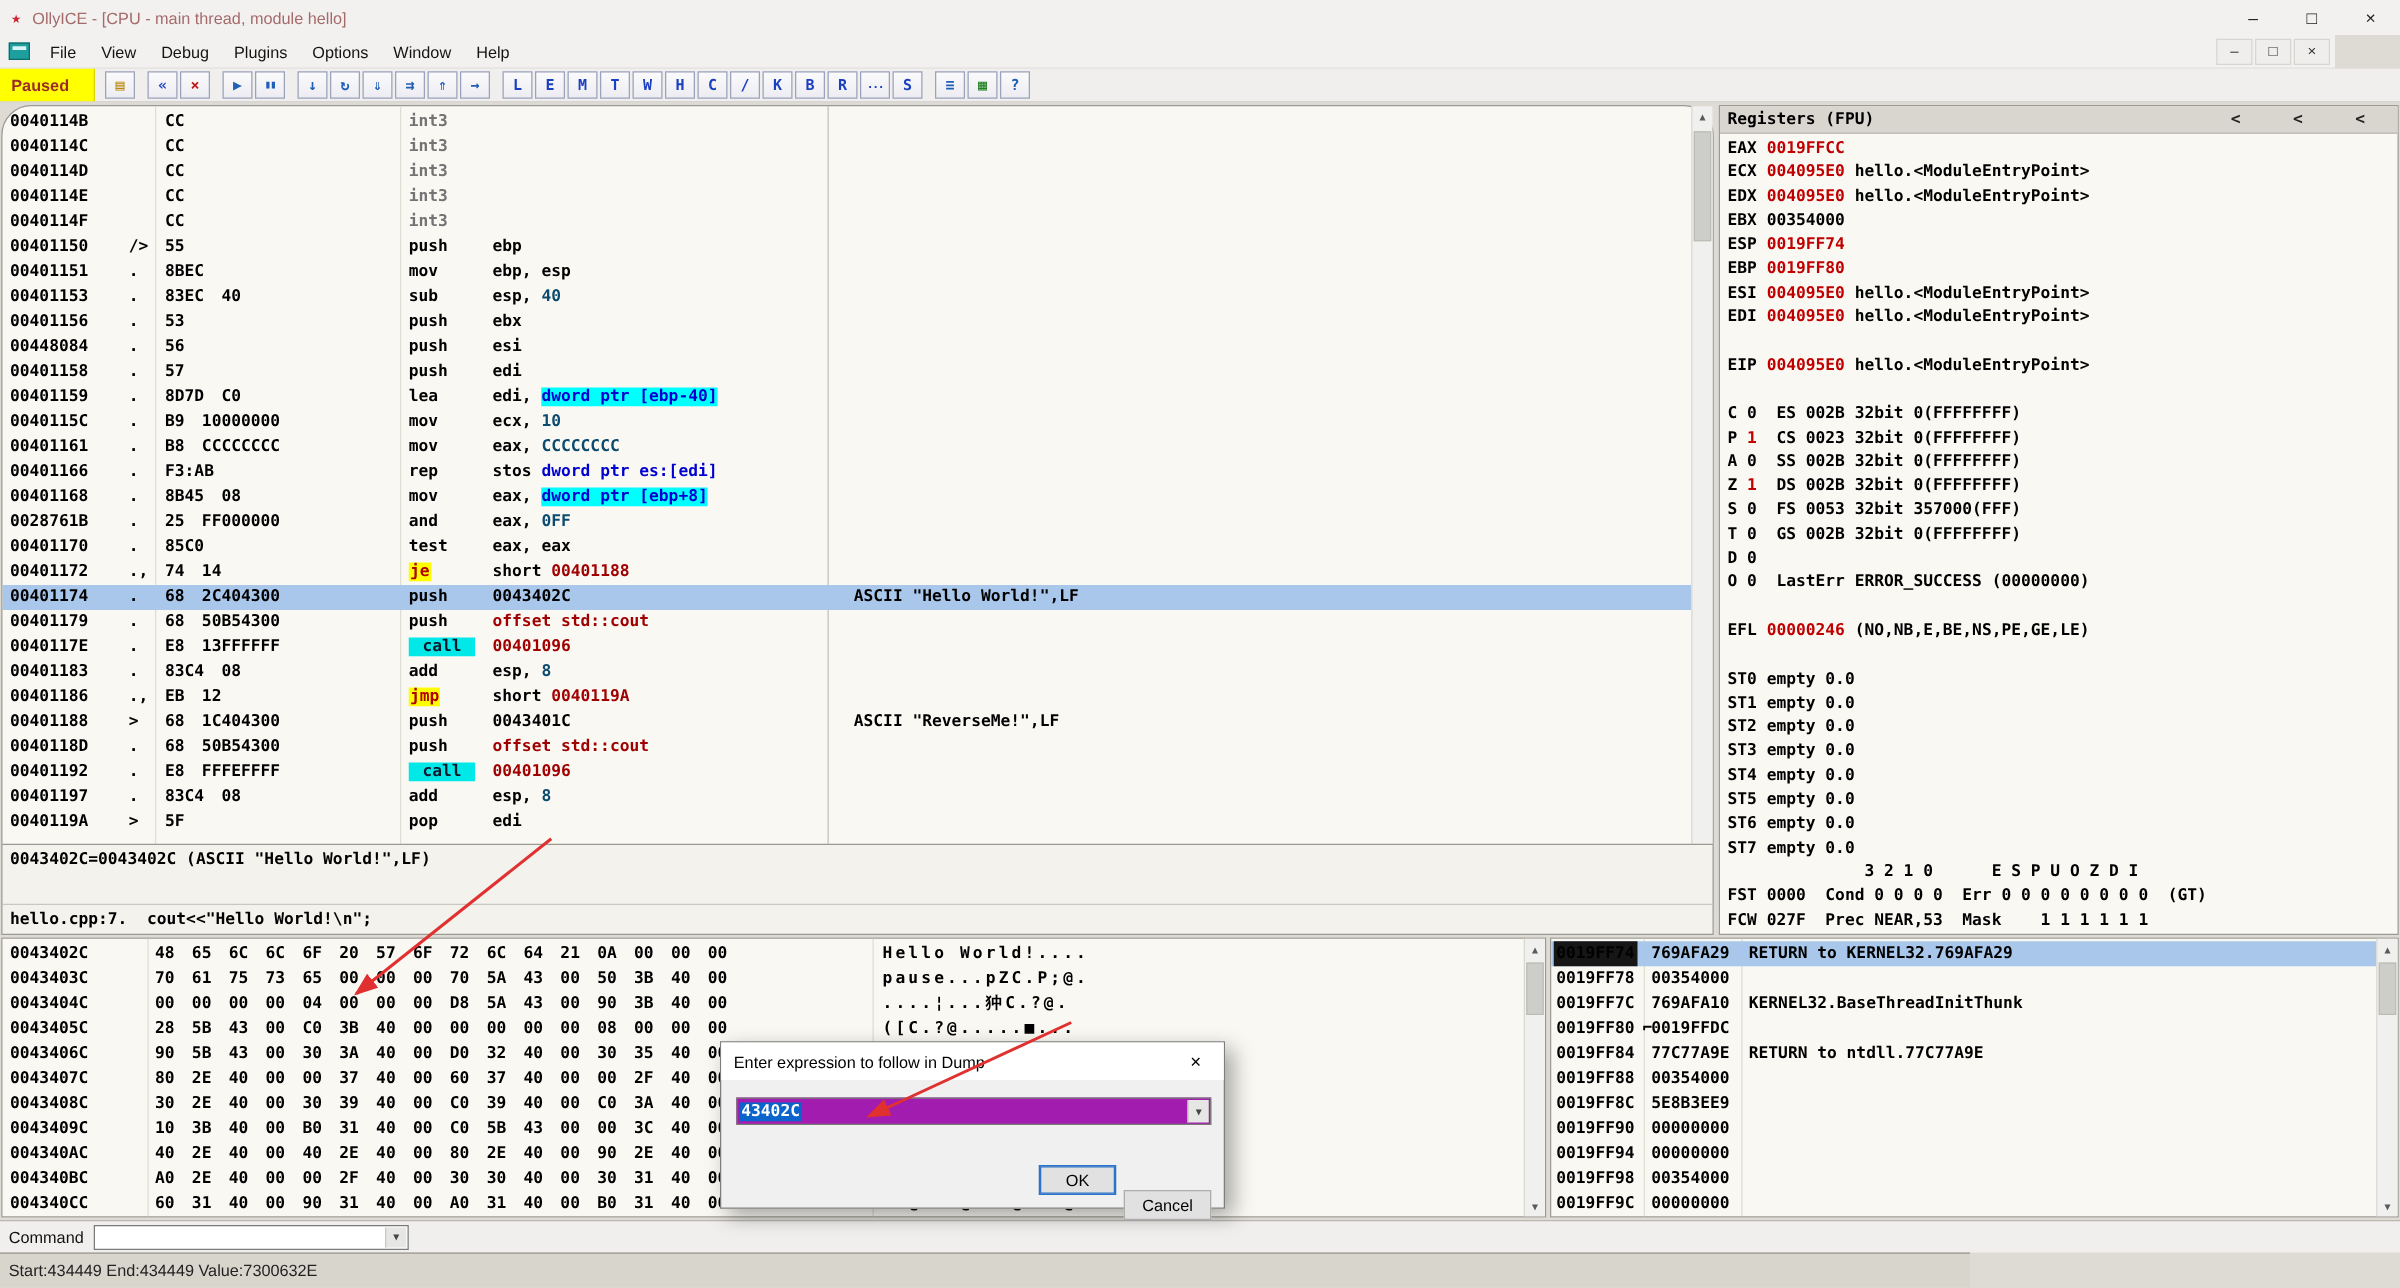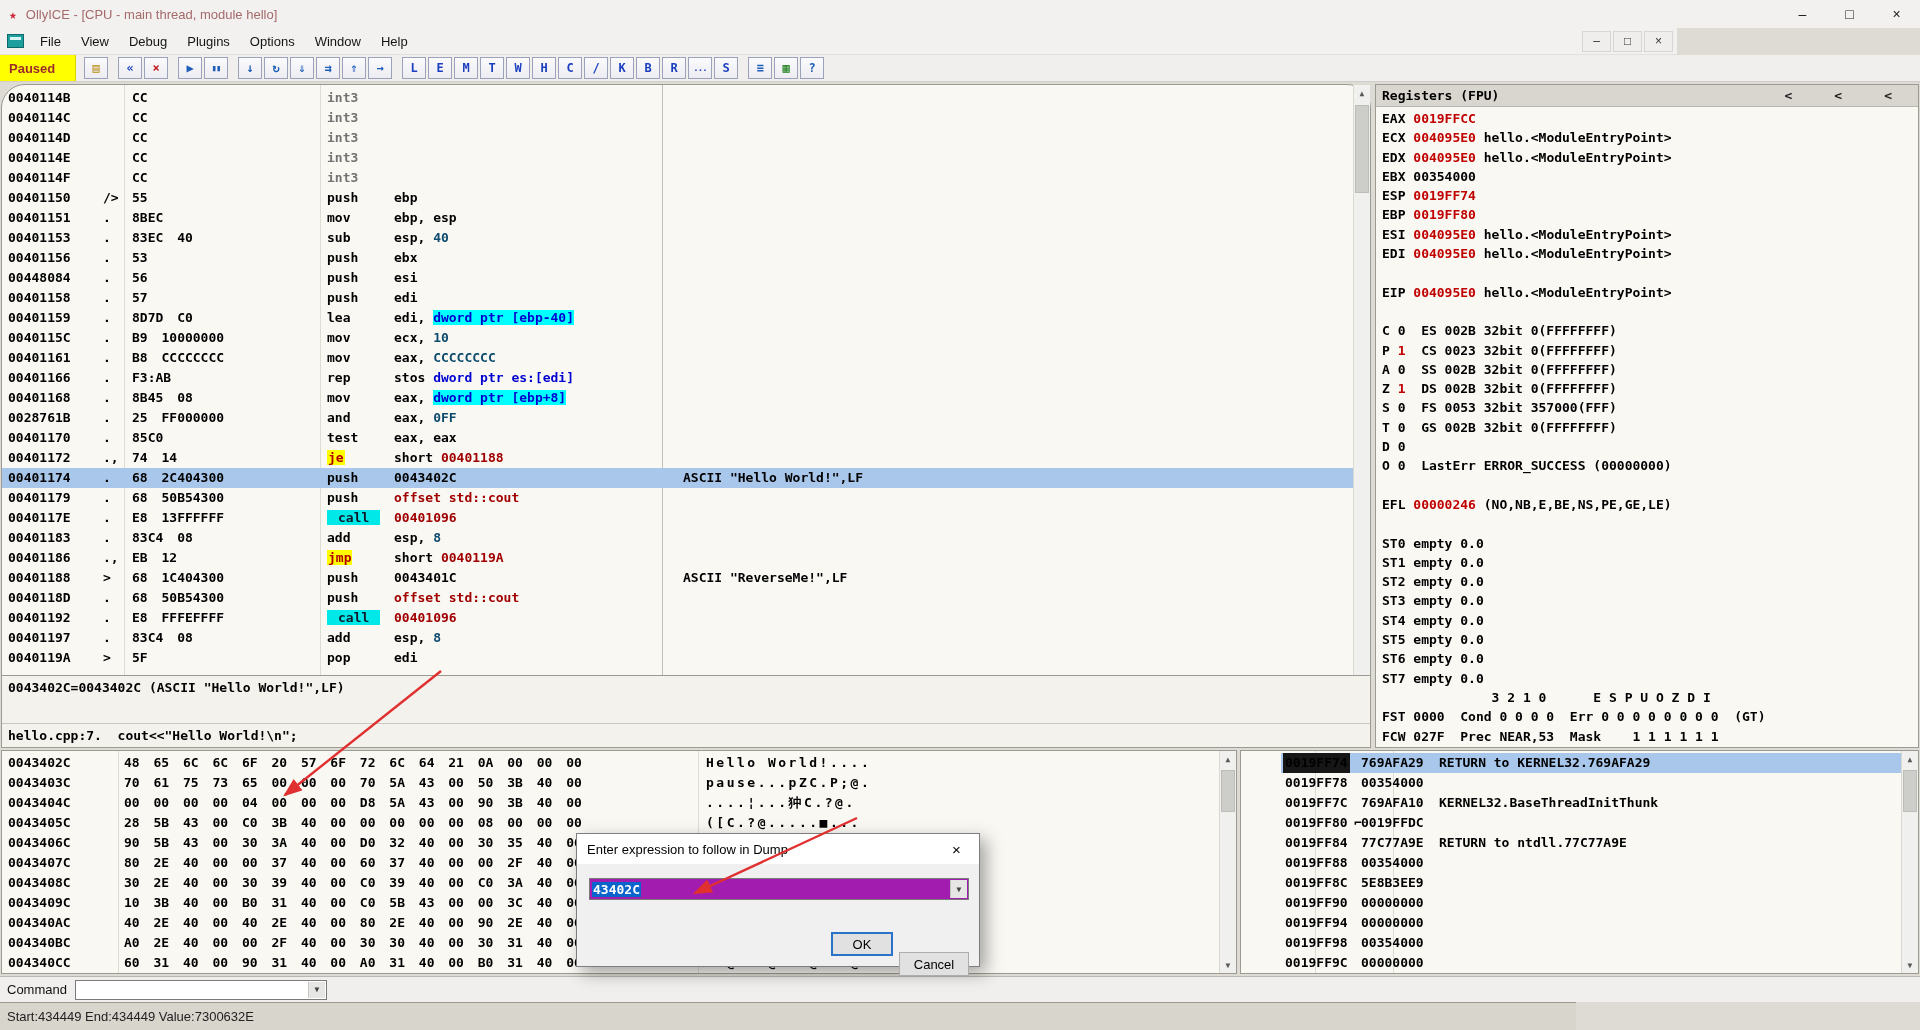--- a/index.html
+++ b/index.html
@@ -7,21 +7,21 @@
   body{position:relative;overflow:hidden;background:#dedbd4;font-family:"DejaVu Sans Mono",monospace;}
   #app{position:absolute;inset:0;}
 
   
   .titlebar{position:absolute;left:0;top:0;width:1920px;height:28px;background:#f2f1f0;display:flex;align-items:center;}
   .title-icon{margin-left:9px;color:#cc2233;font-size:13px;line-height:1;}
   .title-text{margin-left:9px;font-family:"Liberation Sans",sans-serif;font-size:13px;color:#a56a6a;}
   .win-controls{margin-left:auto;display:flex;height:100%;}
   .win-btn{width:47px;height:100%;display:flex;align-items:center;justify-content:center;font-family:"Liberation Sans",sans-serif;font-size:14px;color:#222;}
 
-  .menubar{position:absolute;left:0;top:28px;width:1677px;height:27px;background:#f2f1f0;display:flex;align-items:center;border-bottom:1px solid #e2e0dd;}
+  .menubar{position:absolute;left:0;top:28px;width:1868px;height:27px;background:#f2f1f0;display:flex;align-items:center;border-bottom:1px solid #e2e0dd;}
   .child-icon{width:17px;height:14px;margin-left:7px;background:#1f9e9e;border:1px solid #0c6a6a;position:relative;}
   .child-icon::after{content:"";position:absolute;left:2px;top:2px;right:2px;height:3px;background:#d8f4f4;}
   #menu-items{display:flex;height:100%;margin-left:6px;}
   .menu-item{padding:0 10px;font-family:"Liberation Sans",sans-serif;font-size:13px;color:#141414;height:100%;display:flex;align-items:center;}
   .mdi-controls{margin-left:auto;display:flex;margin-right:4px;}
   .mdi-btn{width:29px;height:21px;display:flex;align-items:center;justify-content:center;font-family:"Liberation Sans",sans-serif;font-size:12px;color:#333;border:1px solid #d8d6d2;background:#efeeec;margin-left:2px;}
 
   
   .toolbar{position:absolute;left:0;top:55px;width:1920px;height:27px;background:#f0efee;border-bottom:1px solid #cfcdc9;display:flex;align-items:center;}
   .paused{width:76px;height:100%;background:#ffff00;color:#9c2b2b;font:bold 13px "Liberation Sans",sans-serif;display:flex;align-items:center;padding-left:9px;border-right:1px solid #d8d400;}
@@ -86,21 +86,21 @@
 
   
   #dump-rows{position:absolute;inset:0;right:17px;padding-top:2px;overflow:hidden;}
   .durow{position:relative;height:20px;line-height:20px;font-size:13px;font-weight:bold;white-space:pre;}
   .du-addr{position:absolute;left:6px;}
   .du-addr.redaddr{color:#c00000;}
   .du-bytes{position:absolute;left:122px;word-spacing:6px;}
   .du-ascii{position:absolute;left:704px;letter-spacing:2.5px;}
 
   
-  #stack-rows{position:absolute;inset:0;right:17px;padding-top:2px;overflow:hidden;padding-left:40px;}
+  #stack-rows{position:absolute;inset:0;right:17px;padding-top:2px;overflow:hidden;}
   .strow{position:relative;height:20px;line-height:20px;font-size:13px;font-weight:bold;white-space:pre;}
   .strow.sel{background:#a8c7ea;}
   .st-addr{position:absolute;left:4px;}
   .strow.sel .st-addr{left:2px;background:#161616;color:#ffffff;padding:0 2px;}
   .st-frame{position:absolute;left:73px;}
   .st-val{position:absolute;left:80px;}
   .st-comment{position:absolute;left:158px;}
 
   
   #cmdbar{position:absolute;left:0;top:976px;width:1920px;height:26px;background:#f0efee;border-top:1px solid #b9b7b1;display:flex;align-items:center;}

